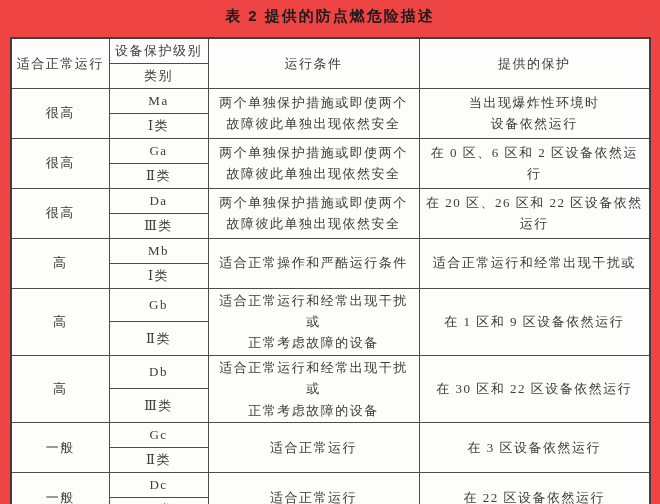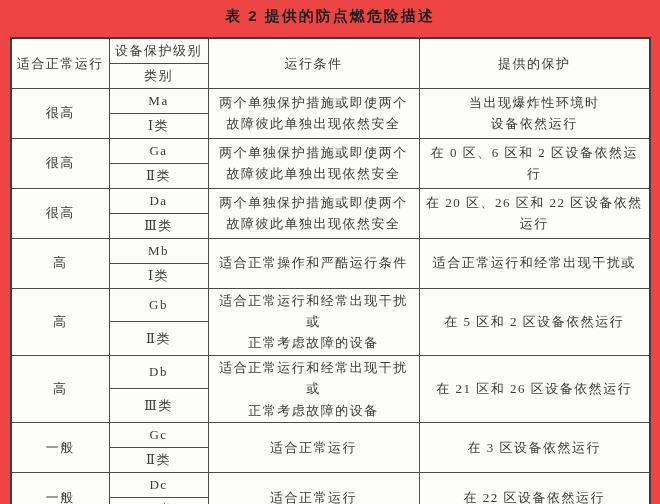--- a/index.html
+++ b/index.html
@@ -119,32 +119,32 @@
       </tr>
       <tr class="h">
         <td class="cat">Ⅰ类</td>
       </tr>
 
       <tr class="h">
         <td rowspan="2" class="prot">高</td>
         <td class="epl">Gb</td>
         <td rowspan="2" class="char">适合正常运行和经常出现干扰或
 正常考虑故障的设备</td>
-        <td rowspan="2" class="cond">在 5 区和 2 区设备依然运行</td>
+        <td rowspan="2" class="cond">在 1 区和 9 区设备依然运行</td>
       </tr>
       <tr class="h">
         <td class="cat">Ⅱ类</td>
       </tr>
 
       <tr class="h">
         <td rowspan="2" class="prot">高</td>
         <td class="epl">Db</td>
         <td rowspan="2" class="char">适合正常运行和经常出现干扰或
 正常考虑故障的设备</td>
-        <td rowspan="2" class="cond">在 21 区和 26 区设备依然运行</td>
+        <td rowspan="2" class="cond">在 30 区和 22 区设备依然运行</td>
       </tr>
       <tr class="h">
         <td class="cat">Ⅲ类</td>
       </tr>
 
       <tr class="h">
         <td rowspan="2" class="prot">一般</td>
         <td class="epl">Gc</td>
         <td rowspan="2" class="char">适合正常运行</td>
         <td rowspan="2" class="cond">在 3 区设备依然运行</td>

